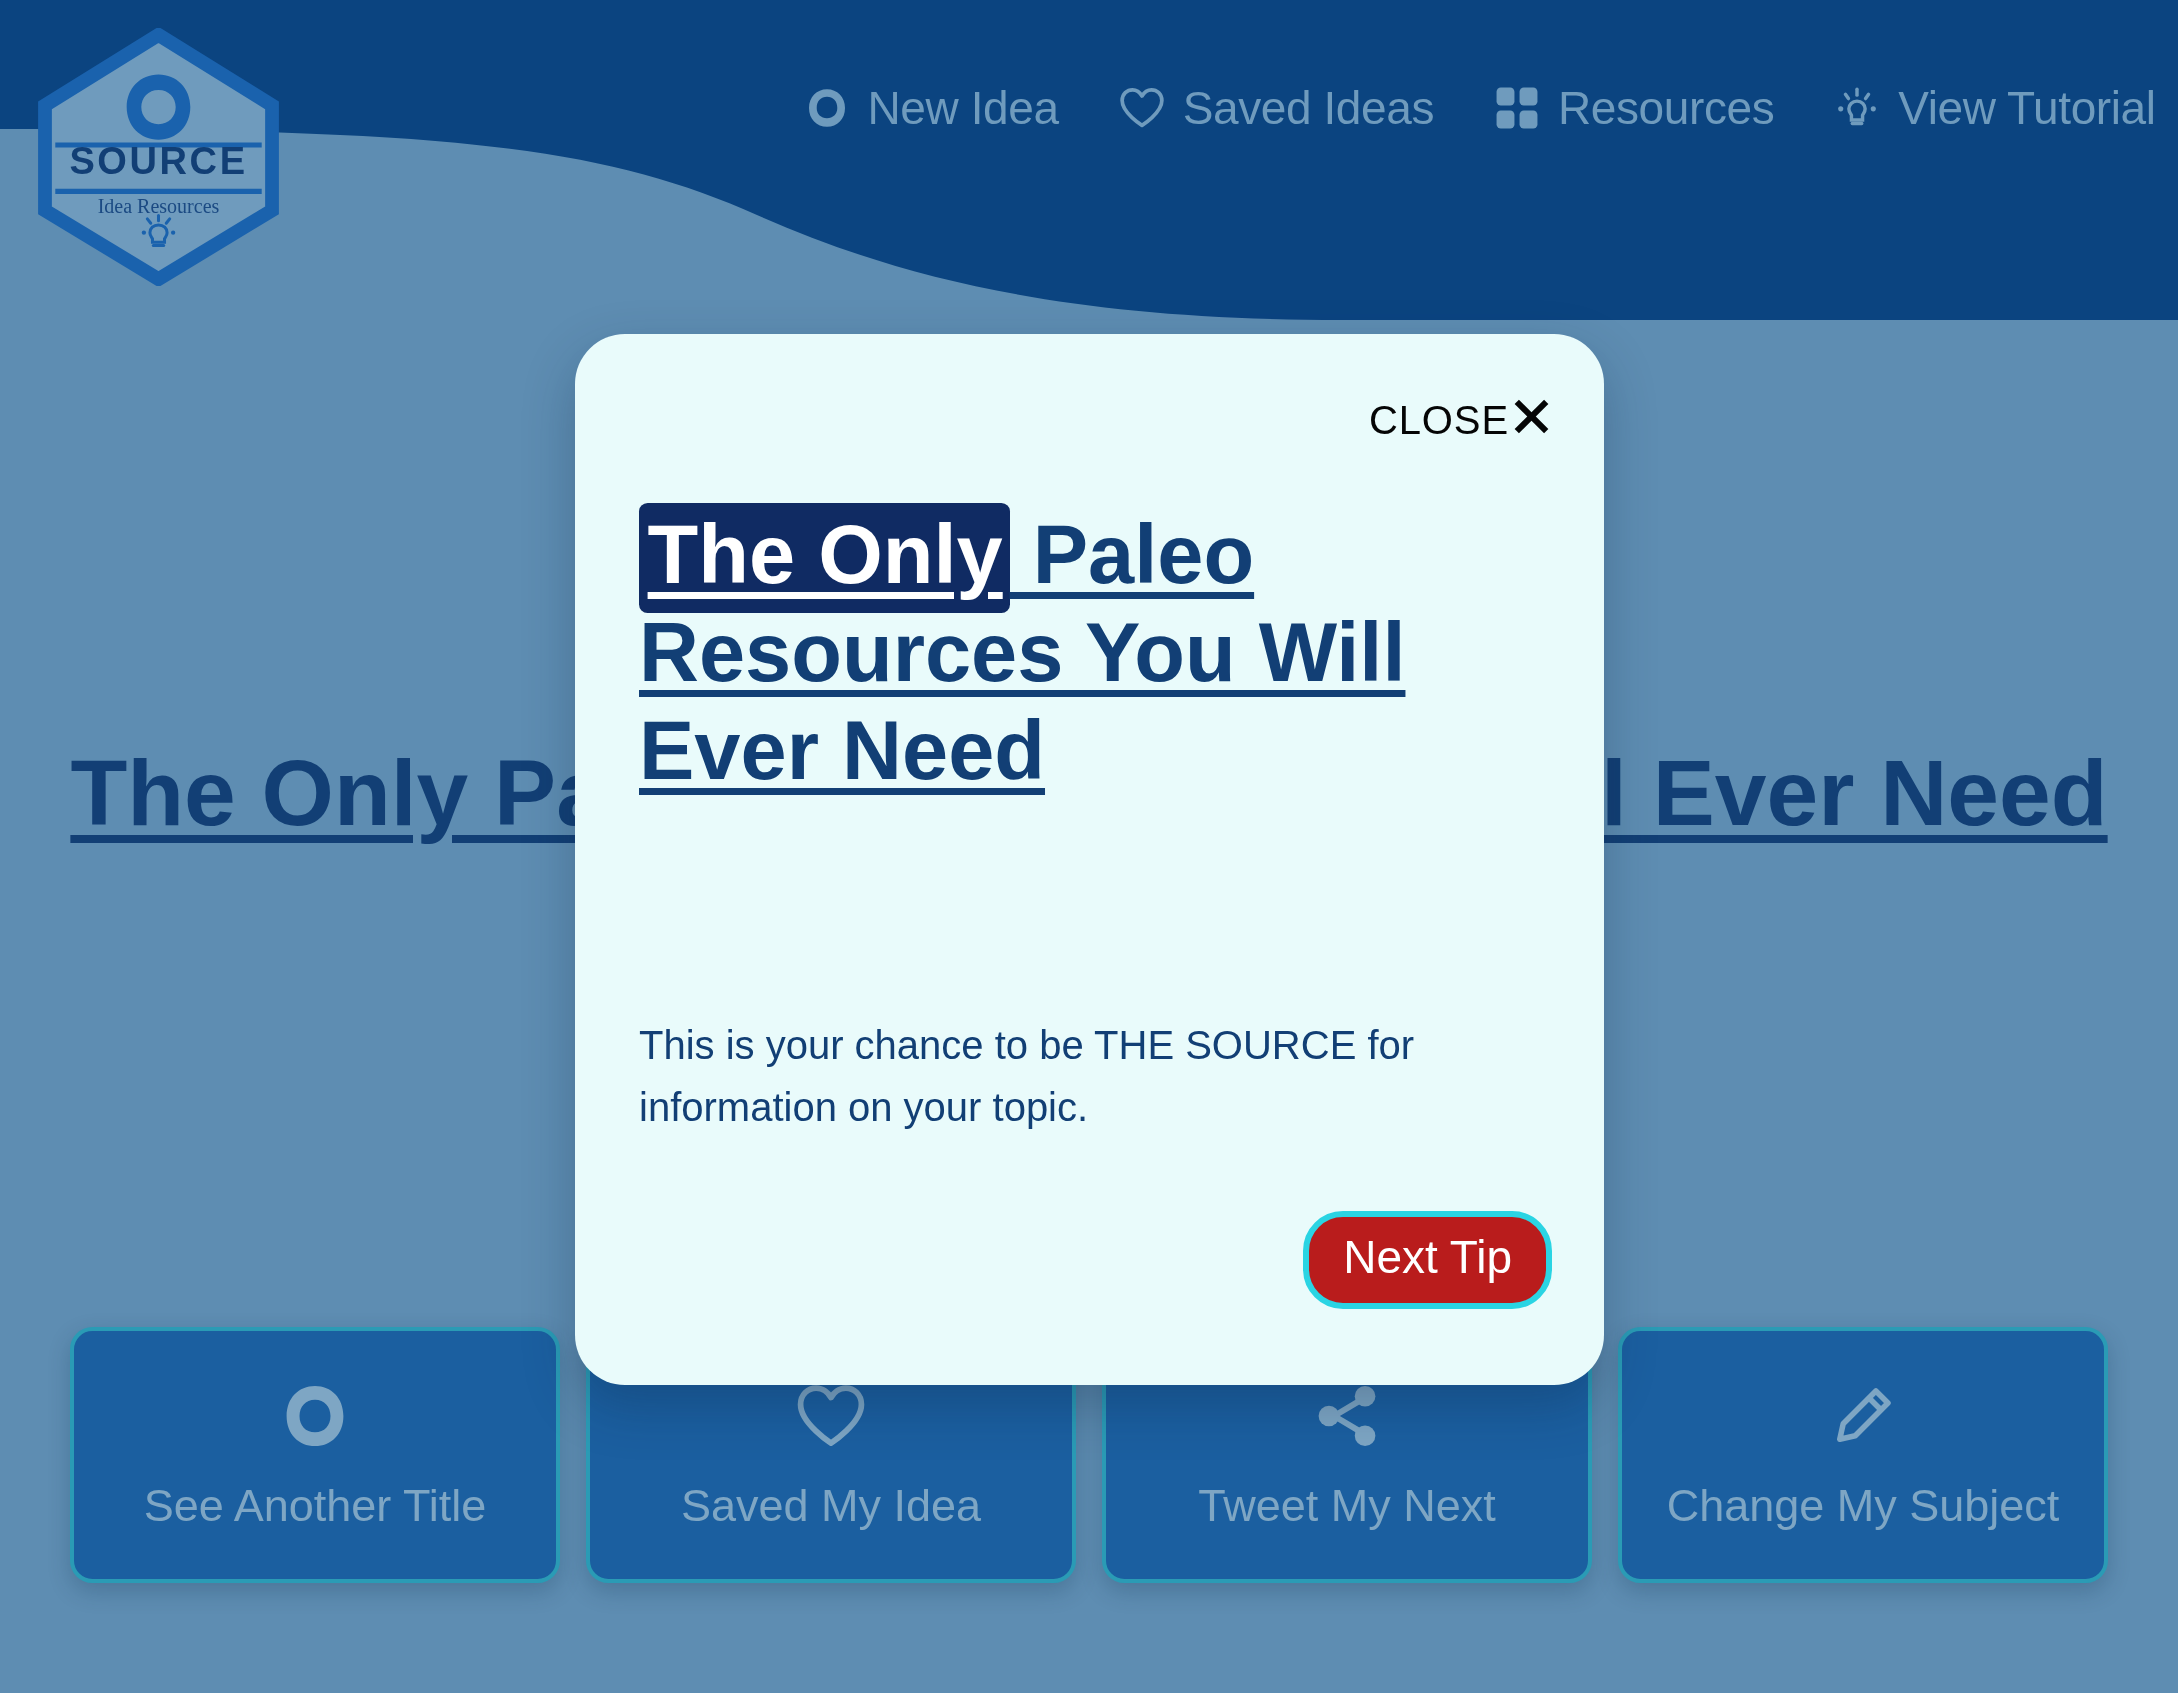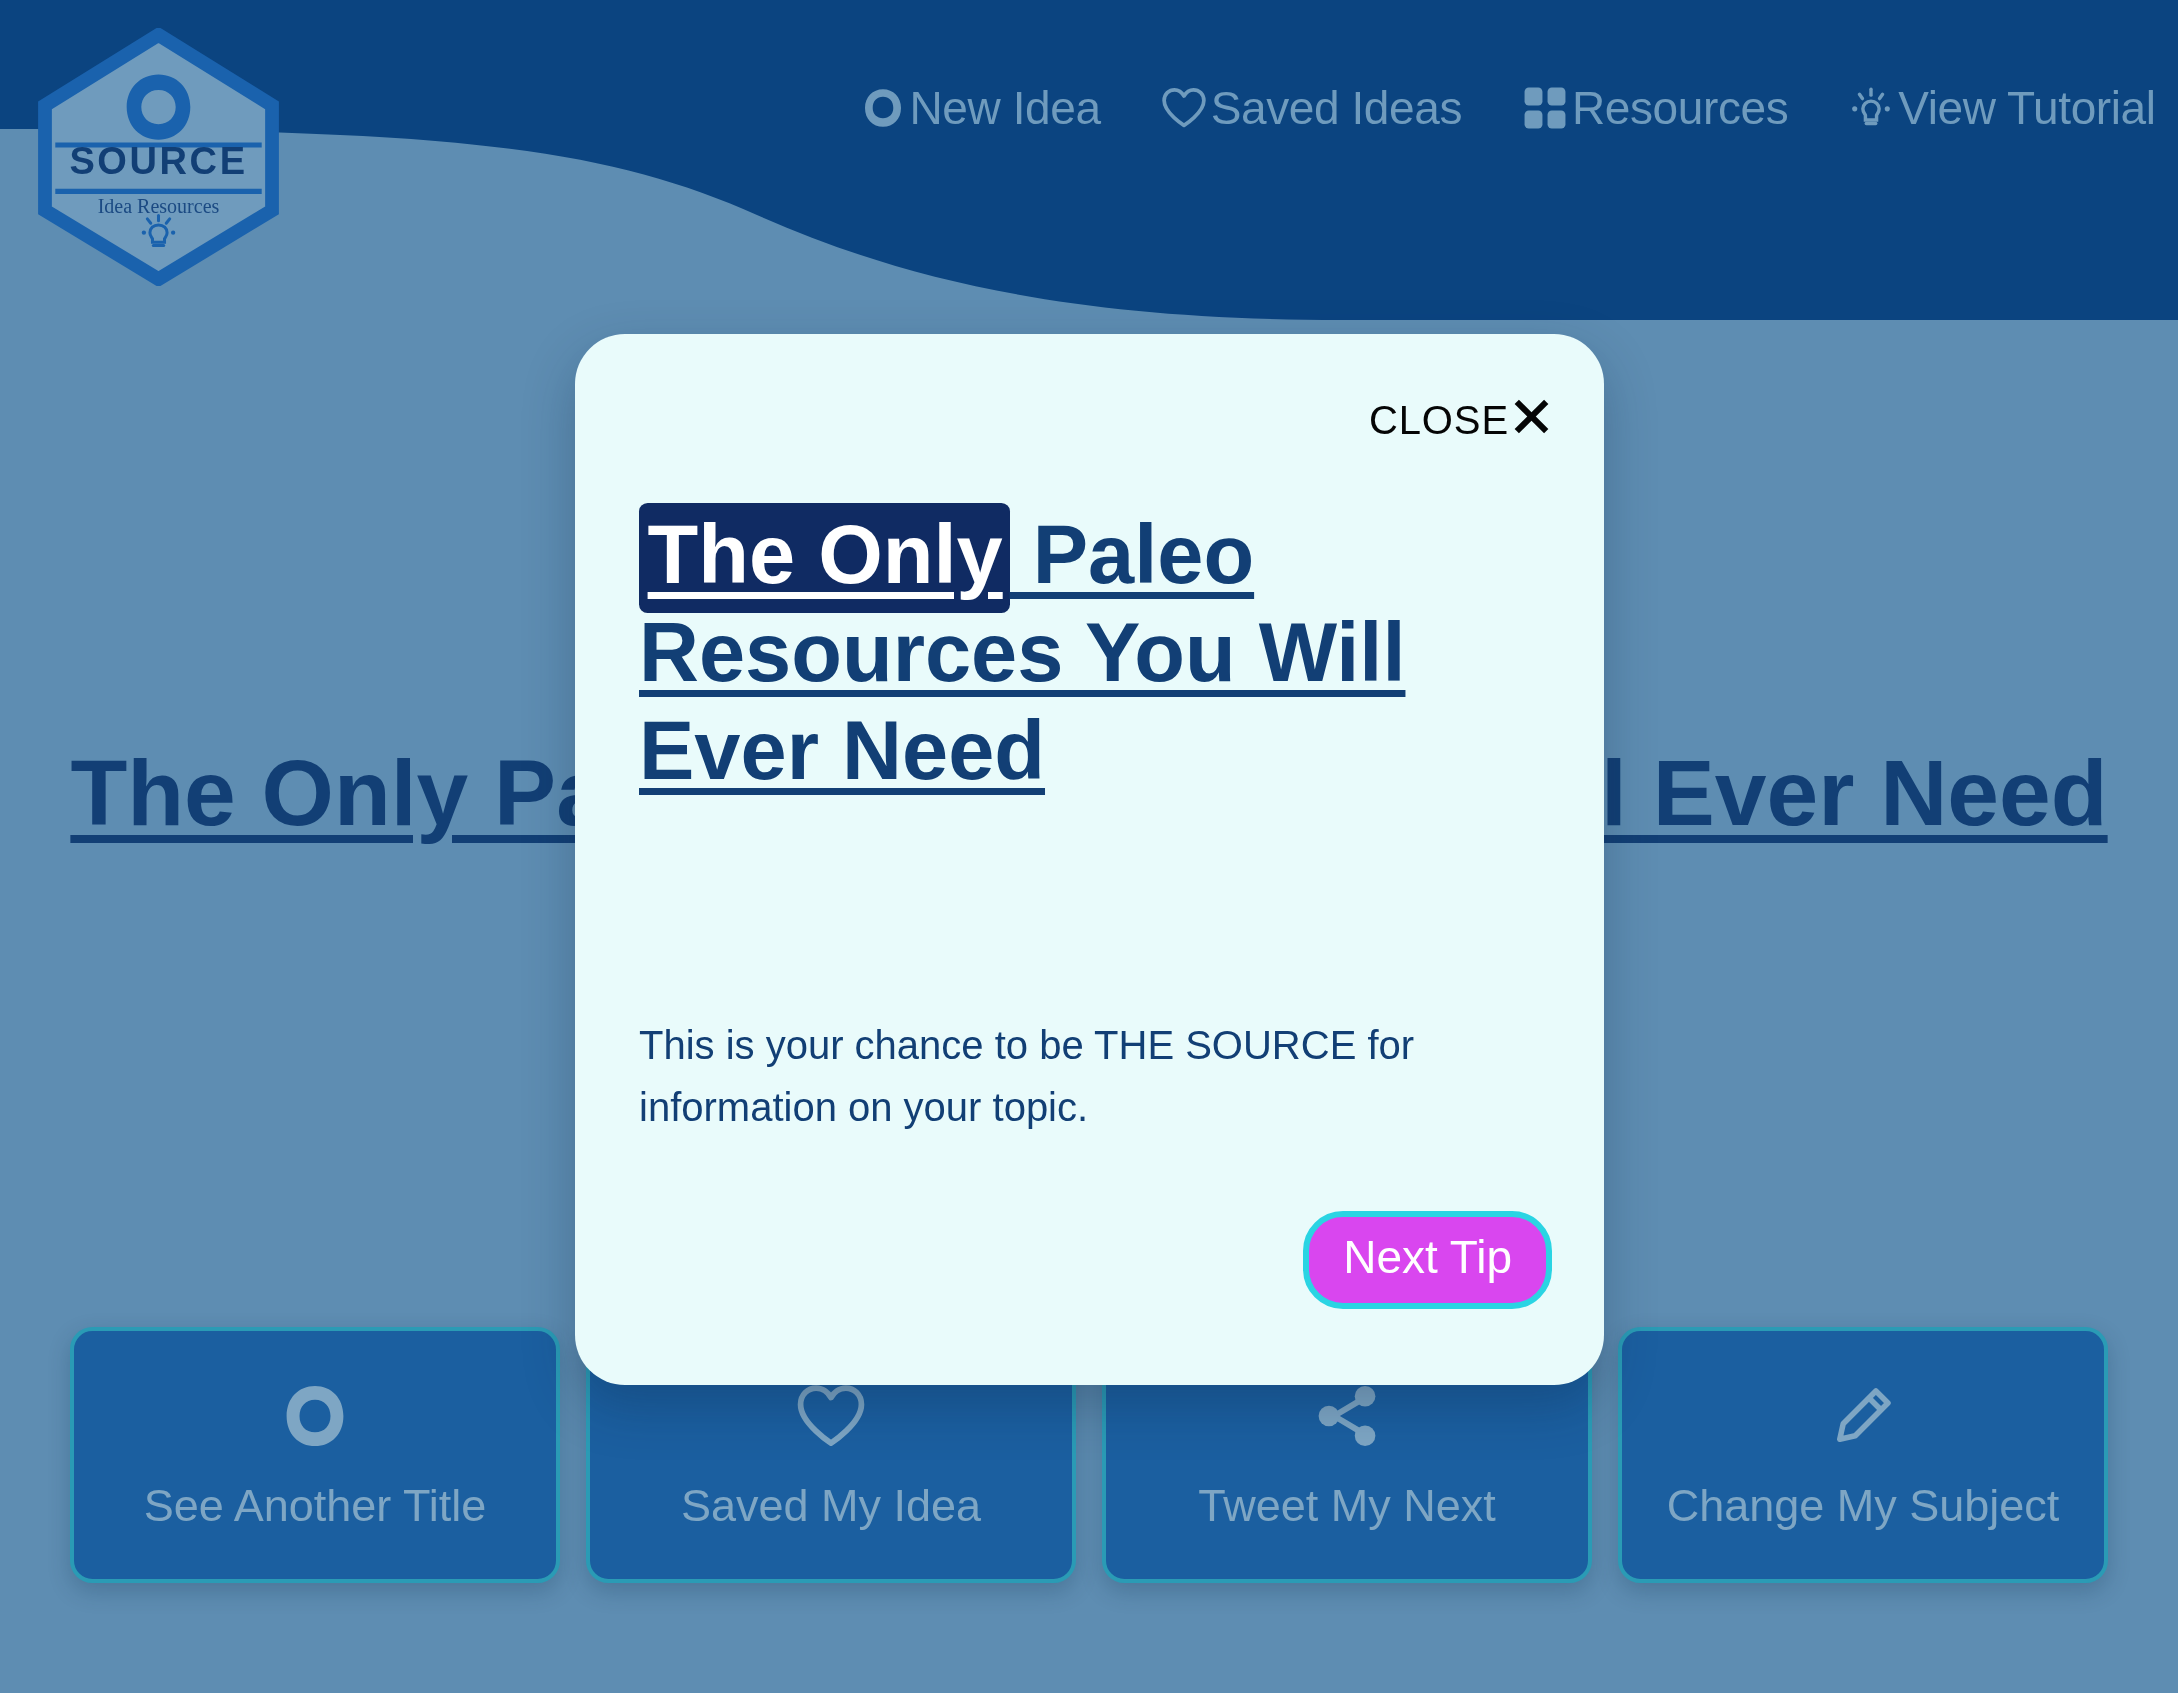--- a/index.html
+++ b/index.html
@@ -29,21 +29,21 @@
     width: 2178px; height: 198px;
     display: flex;
     align-items: center;
     justify-content: flex-end;
     padding-right: 22.4px;
     z-index: 6;
   }
   .nav-item {
     display: flex;
     align-items: center;
-    gap: 3px;
+    gap: 17px;
     color: #6f9bbd;
     font-size: 46px;
     font-weight: 400;
     letter-spacing: -0.4px;
     margin-left: 59px;
     cursor: pointer;
     height: 86px;
     padding-top: 17px;
   }
   .nav-item .nav-ico {
@@ -199,21 +199,21 @@
     position: absolute;
     left: 64px; top: 680px;
     width: 852px;
     font-size: 40px;
     line-height: 1.55;
     color: #123f75;
   }
   #next-tip {
     position: absolute;
     right: 52px; bottom: 76px;
-    background: #d946ef;
+    background: #b91c1c;
     border: 6px solid #2ad4e3;
     border-radius: 40px;
     padding: 13.8px 34px 19px 34px;
     color: #ffffff;
     font-size: 46px;
     cursor: pointer;
     line-height: 1.15;
   }
 </style>
 </head>

